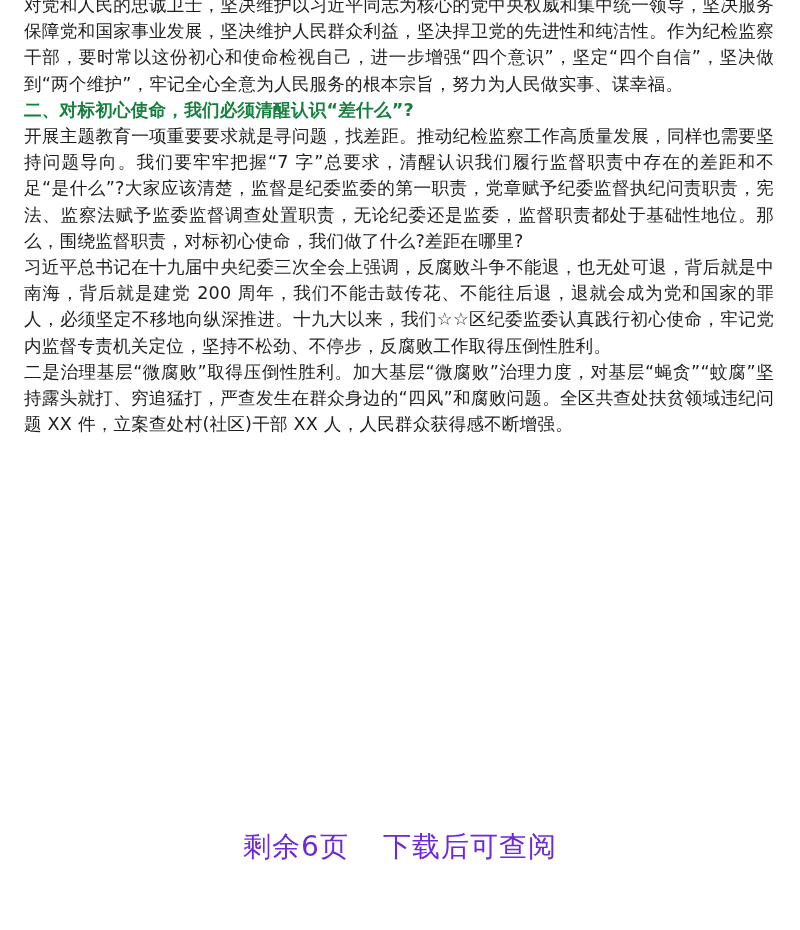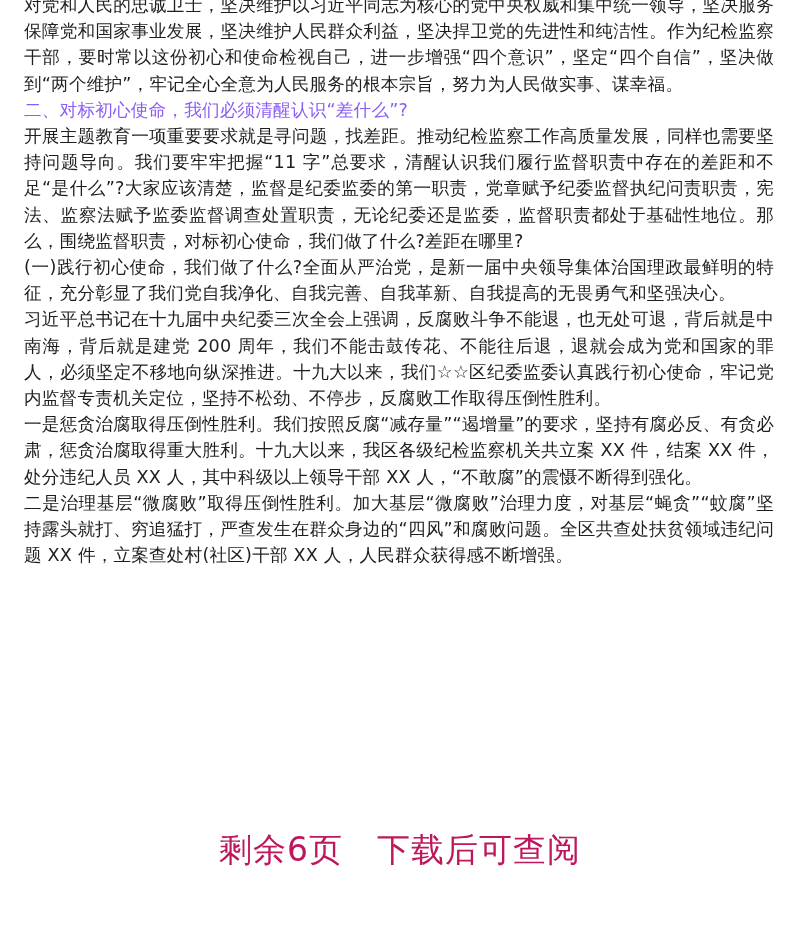--- a/index.html
+++ b/index.html
@@ -9,39 +9,37 @@
     }
     .content {
       padding: 0 26px 0 24px;
       font-family: "DejaVu Sans", "Liberation Sans", sans-serif;
       font-size: 17.6px;
       line-height: 26.2px;
       color: #1e1e1e;
       letter-spacing: 0.2px;
     }
     .content p { margin: 0; text-align: justify; }
-    .content p.heading { font-weight: normal; color: #8b5cf6; }
+    .content p.heading { font-weight: bold; color: #15803d; }
     .more-banner {
       position: absolute; left: 0; top: 828px; width: 800px;
       text-align: center;
       font-family: "DejaVu Sans", "Liberation Sans", sans-serif;
-      font-size: 33px; color: #be185d; letter-spacing: 1px;
+      font-size: 28px; color: #6d28d9; letter-spacing: 1px;
     }
     .more-banner span + span { margin-left: 34px; }
   </style>
 </head>
 <body>
 
 <div class="page">
   <div class="content">
     <p>对党和人民的忠诚卫士，坚决维护以习近平同志为核心的党中央权威和集中统一领导，坚决服务保障党和国家事业发展，坚决维护人民群众利益，坚决捍卫党的先进性和纯洁性。作为纪检监察干部，要时常以这份初心和使命检视自己，进一步增强“四个意识”，坚定“四个自信”，坚决做到“两个维护”，牢记全心全意为人民服务的根本宗旨，努力为人民做实事、谋幸福。</p>
     <p class="heading">二、对标初心使命，我们必须清醒认识“差什么”?</p>
-    <p>开展主题教育一项重要要求就是寻问题，找差距。推动纪检监察工作高质量发展，同样也需要坚持问题导向。我们要牢牢把握“11 字”总要求，清醒认识我们履行监督职责中存在的差距和不足“是什么”?大家应该清楚，监督是纪委监委的第一职责，党章赋予纪委监督执纪问责职责，宪法、监察法赋予监委监督调查处置职责，无论纪委还是监委，监督职责都处于基础性地位。那么，围绕监督职责，对标初心使命，我们做了什么?差距在哪里?</p>
-    <p>(一)践行初心使命，我们做了什么?全面从严治党，是新一届中央领导集体治国理政最鲜明的特征，充分彰显了我们党自我净化、自我完善、自我革新、自我提高的无畏勇气和坚强决心。</p>
+    <p>开展主题教育一项重要要求就是寻问题，找差距。推动纪检监察工作高质量发展，同样也需要坚持问题导向。我们要牢牢把握“7 字”总要求，清醒认识我们履行监督职责中存在的差距和不足“是什么”?大家应该清楚，监督是纪委监委的第一职责，党章赋予纪委监督执纪问责职责，宪法、监察法赋予监委监督调查处置职责，无论纪委还是监委，监督职责都处于基础性地位。那么，围绕监督职责，对标初心使命，我们做了什么?差距在哪里?</p>
     <p>习近平总书记在十九届中央纪委三次全会上强调，反腐败斗争不能退，也无处可退，背后就是中南海，背后就是建党 200 周年，我们不能击鼓传花、不能往后退，退就会成为党和国家的罪人，必须坚定不移地向纵深推进。十九大以来，我们☆☆区纪委监委认真践行初心使命，牢记党内监督专责机关定位，坚持不松劲、不停步，反腐败工作取得压倒性胜利。</p>
-    <p>一是惩贪治腐取得压倒性胜利。我们按照反腐“减存量”“遏增量”的要求，坚持有腐必反、有贪必肃，惩贪治腐取得重大胜利。十九大以来，我区各级纪检监察机关共立案 XX 件，结案 XX 件，处分违纪人员 XX 人，其中科级以上领导干部 XX 人，“不敢腐”的震慑不断得到强化。</p>
     <p>二是治理基层“微腐败”取得压倒性胜利。加大基层“微腐败”治理力度，对基层“蝇贪”“蚊腐”坚持露头就打、穷追猛打，严查发生在群众身边的“四风”和腐败问题。全区共查处扶贫领域违纪问题 XX 件，立案查处村(社区)干部 XX 人，人民群众获得感不断增强。</p>
   </div>
 </div>
 
 <div class="more-banner">
   <span>剩余6页</span><span>下载后可查阅</span>
 </div>
 
 </body></html>

